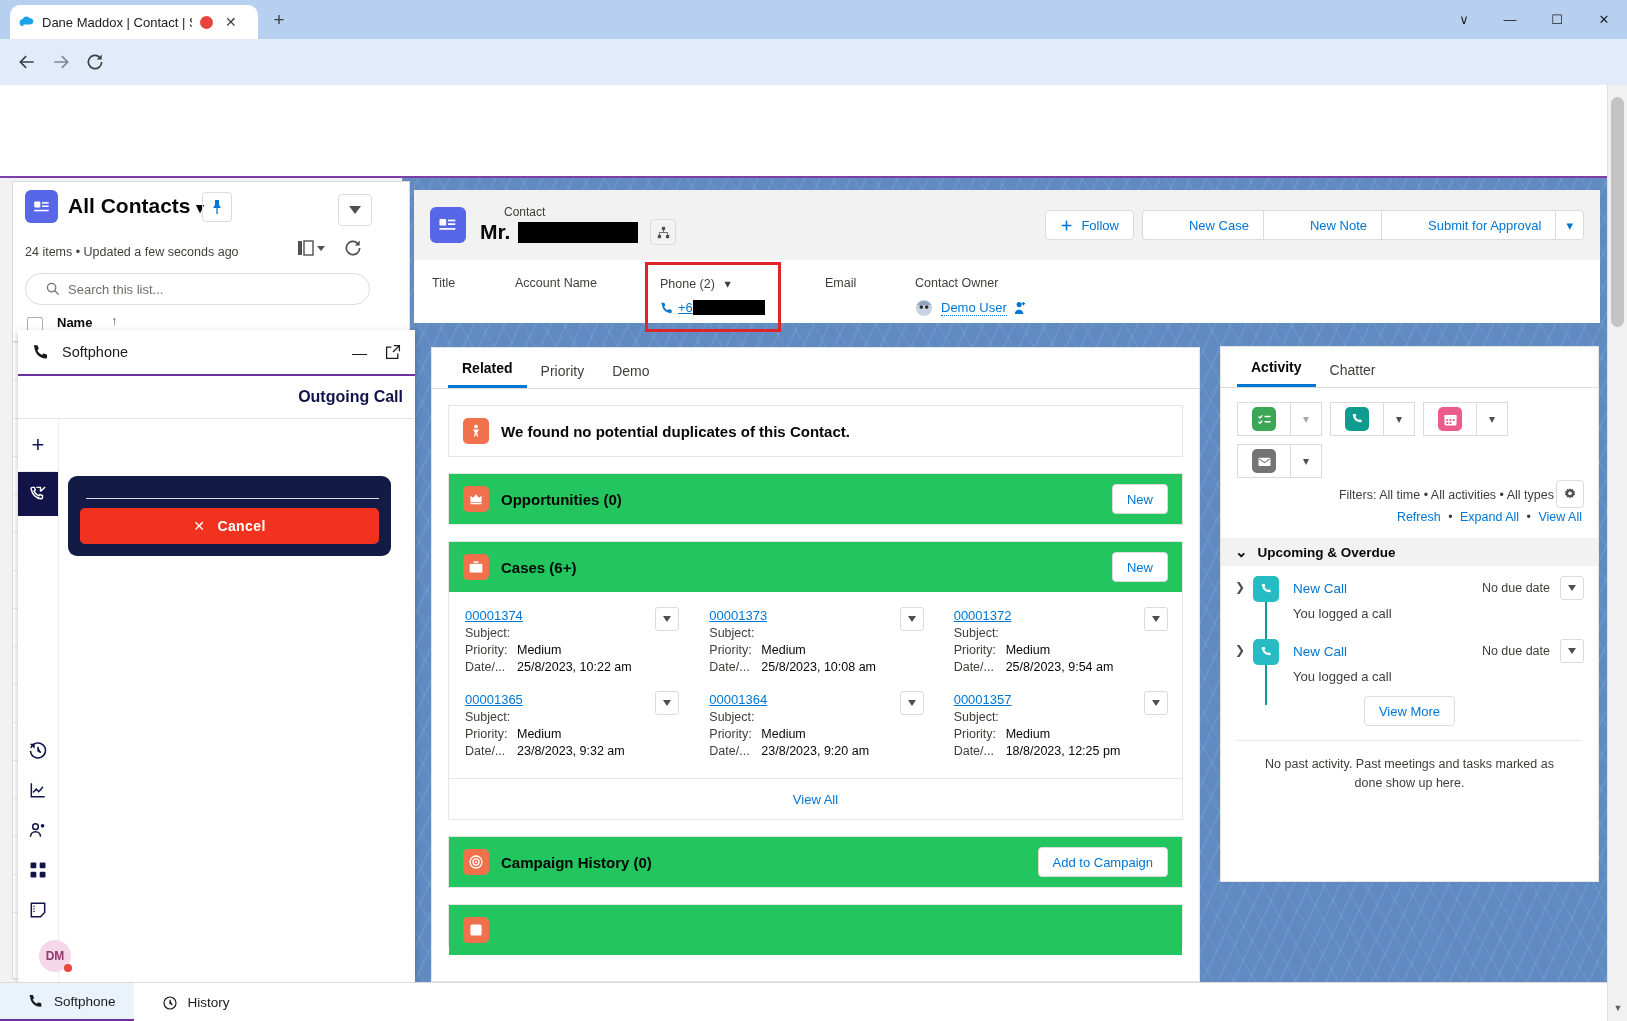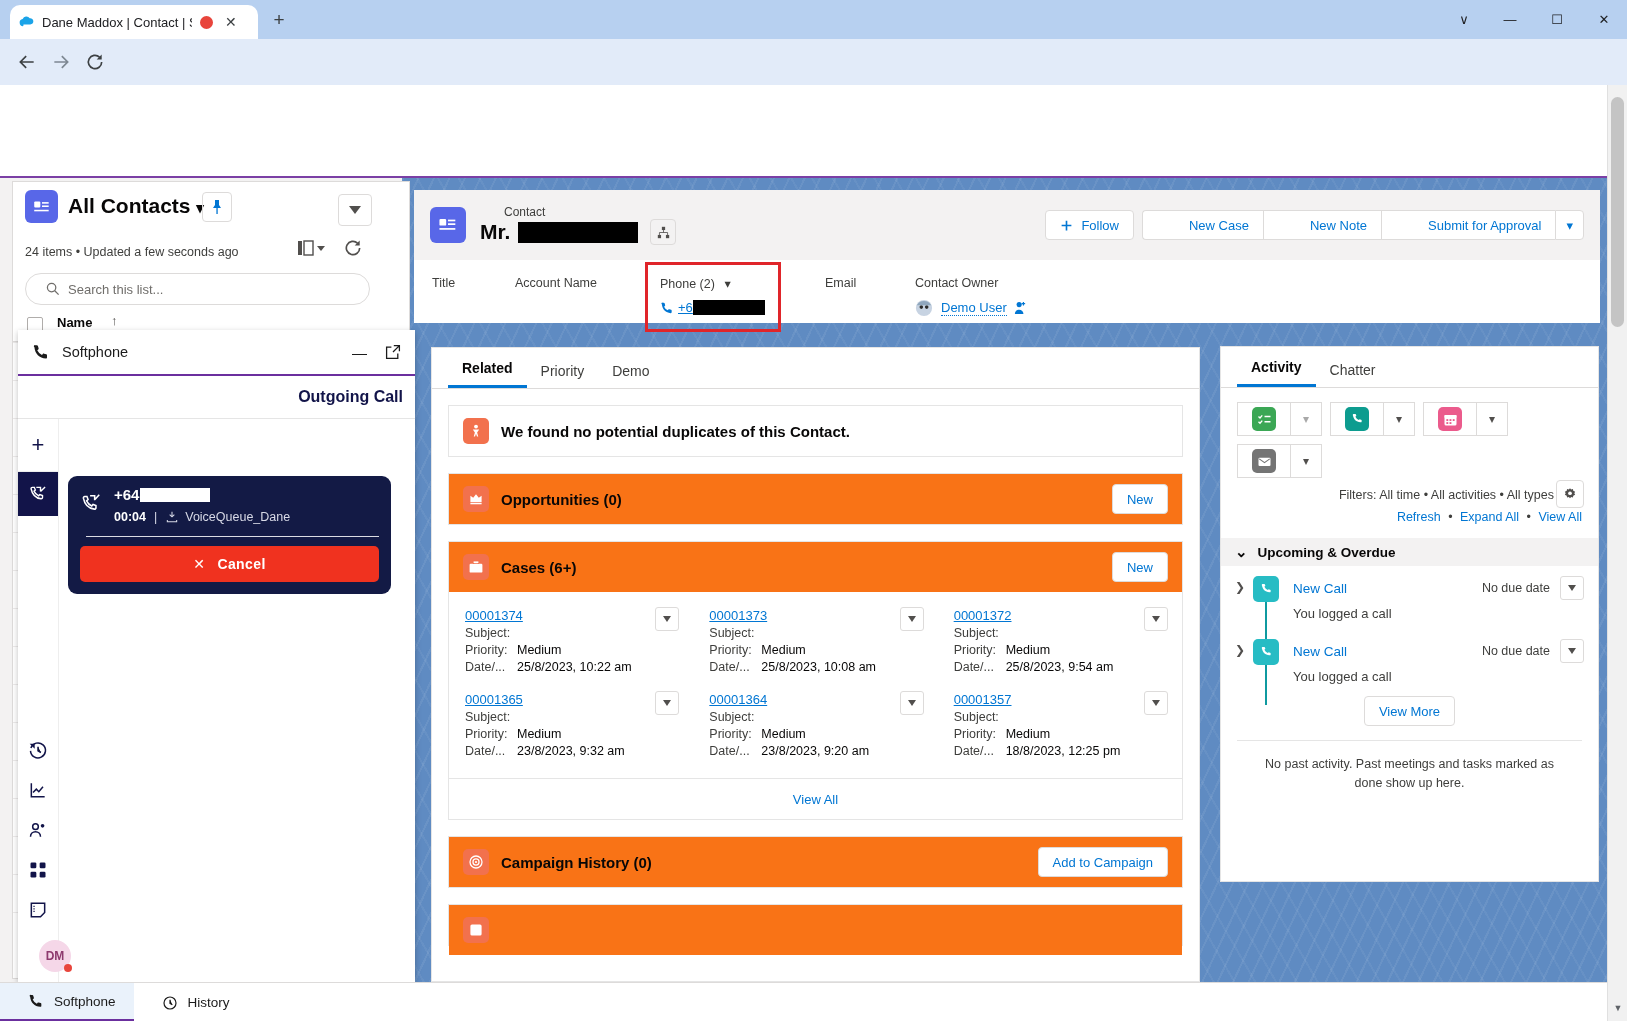--- a/index.html
+++ b/index.html
@@ -97,21 +97,21 @@
   .fld-val{margin-top:9px;font-size:13px;color:#080707;display:flex;align-items:center;}
   .link{color:#0176d3;text-decoration:none;}
   .redbox{left:645px;top:262px;width:136px;height:70px;border:3px solid #e0252a;box-sizing:border-box;}
 
   
   .relcard{left:431px;top:347px;width:769px;height:635px;background:#fff;border:1px solid #e5e5e5;box-sizing:border-box;}
   .tabs{display:flex;padding:0 16px;border-bottom:1px solid #dddbda;height:40px;align-items:flex-end;}
   .tab-item{font-size:14px;color:#3e3e3c;padding:0 14px 9px 14px;}
   .tab-item.active{color:#080707;font-weight:bold;border-bottom:3px solid #0176d3;}
   .sect{margin:16px;border:1px solid #e5e5e5;}
-  .sect-head{height:50px;display:flex;align-items:center;padding:0 14px;background:#f97316;}
+  .sect-head{height:50px;display:flex;align-items:center;padding:0 14px;background:#22c55e;}
   .sect-head.plain{background:#fff;}
   .sect-ico{width:26px;height:26px;border-radius:5px;background:#f2714d;display:flex;align-items:center;justify-content:center;margin-right:12px;}
   .sect-title{font-size:15px;font-weight:bold;color:#080707;}
   .sect-btn{margin-left:auto;}
   .cases-grid{display:grid;grid-template-columns:1fr 1fr 1fr;padding:8px 0 10px 0;}
   .case{padding:8px 14px 10px 16px;font-size:12.5px;color:#3e3e3c;position:relative;}
   .case a{color:#0176d3;text-decoration:underline;font-size:13px;}
   .case .ln{display:flex;margin-top:3px;}
   .case .k{width:52px;color:#3e3e3c;}
   .case .v{color:#080707;}
@@ -447,44 +447,20 @@
     <div class="sp-rail">
       <div class="sp-plus">+</div>
       <div class="sp-railbtn">
         <svg width="20" height="20" viewBox="0 0 24 24">
             <path fill="none" stroke="#fff" stroke-width="1.7" d="M5.2 4h2.4l1.2 3.2-1.6 1.4a11.5 11.5 0 0 0 5.6 5.6l1.4-1.6 3.2 1.2v2.4c0 .9-.8 1.6-1.7 1.5C8.9 17 5.2 13.3 3.7 5.7 3.6 4.8 4.3 4 5.2 4z"></path>
             <path fill="none" stroke="#fff" stroke-width="1.7" d="M15 9V4h-5M20.5 3.5 15 9"></path>
           </svg>
       </div>
     </div>
     <div class="sp-card">
-      <div style="display:flex">
-        <div style="width:34px;padding-top:6px">
-          <svg width="22" height="22" viewBox="0 0 24 24">
-              <path fill="none" stroke="#fff" stroke-width="1.7" d="M5.2 5h2.4l1.2 3.2-1.6 1.4a11.5 11.5 0 0 0 5.6 5.6l1.4-1.6 3.2 1.2v2.4c0 .9-.8 1.6-1.7 1.5C8.9 18 5.2 14.3 3.7 6.7 3.6 5.8 4.3 5 5.2 5z"></path>
-              <path fill="none" stroke="#fff" stroke-width="1.7" d="M16 9V4h-5M21 3 16 8.5"></path>
-            </svg>
-        </div>
-        <div style="flex:1">
-          <div class="sp-num">
-            <span>+64</span>
-            <span style="display:inline-block;width:70px;height:14px;background:#fff;margin-left:1px"></span>
-          </div>
-          <div class="sp-meta">
-            <span style="font-weight:bold;color:#fff">00:04</span>
-            <span style="margin:0 8px">|</span>
-            <span>
-              <svg width="14" height="14" viewBox="0 0 24 24">
-                  <path fill="none" stroke="#d7d9e6" stroke-width="1.8" d="M12 3v9m0 0-4-4m4 4 4-4M4 17v3h16v-3"></path>
-                </svg>
-            </span>
-            <span style="margin-left:6px">VoiceQueue_Dane</span>
-          </div>
-        </div>
-      </div>
       <div class="sp-div"></div>
       <div class="sp-cancel">
         <span style="margin-right:12px;font-weight:normal">✕</span>
         <span>Cancel</span>
       </div>
     </div>
     <div class="sp-railicons">
       <div>
         <svg width="20" height="20" viewBox="0 0 24 24">
             <path fill="none" stroke="#121449" stroke-width="1.8" d="M3.5 9.5A9 9 0 1 1 3 13"></path>

